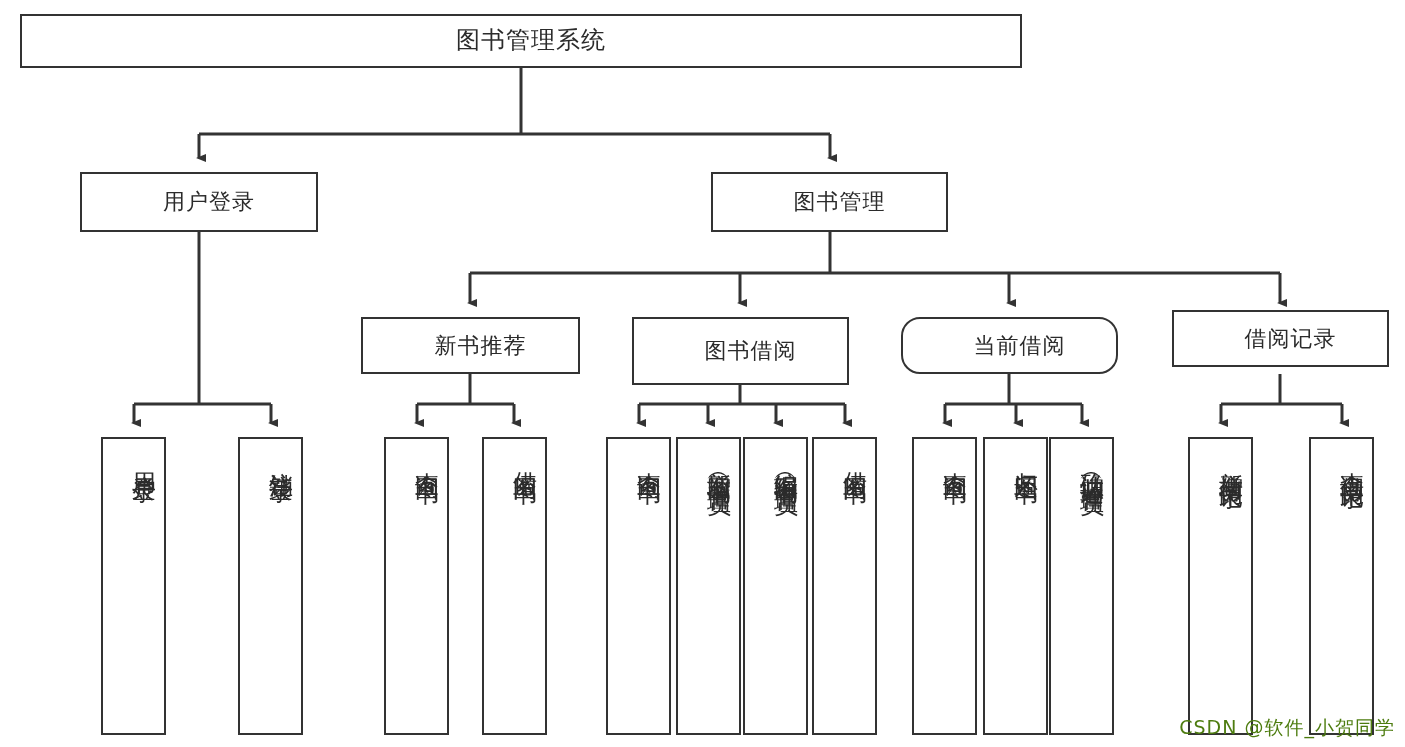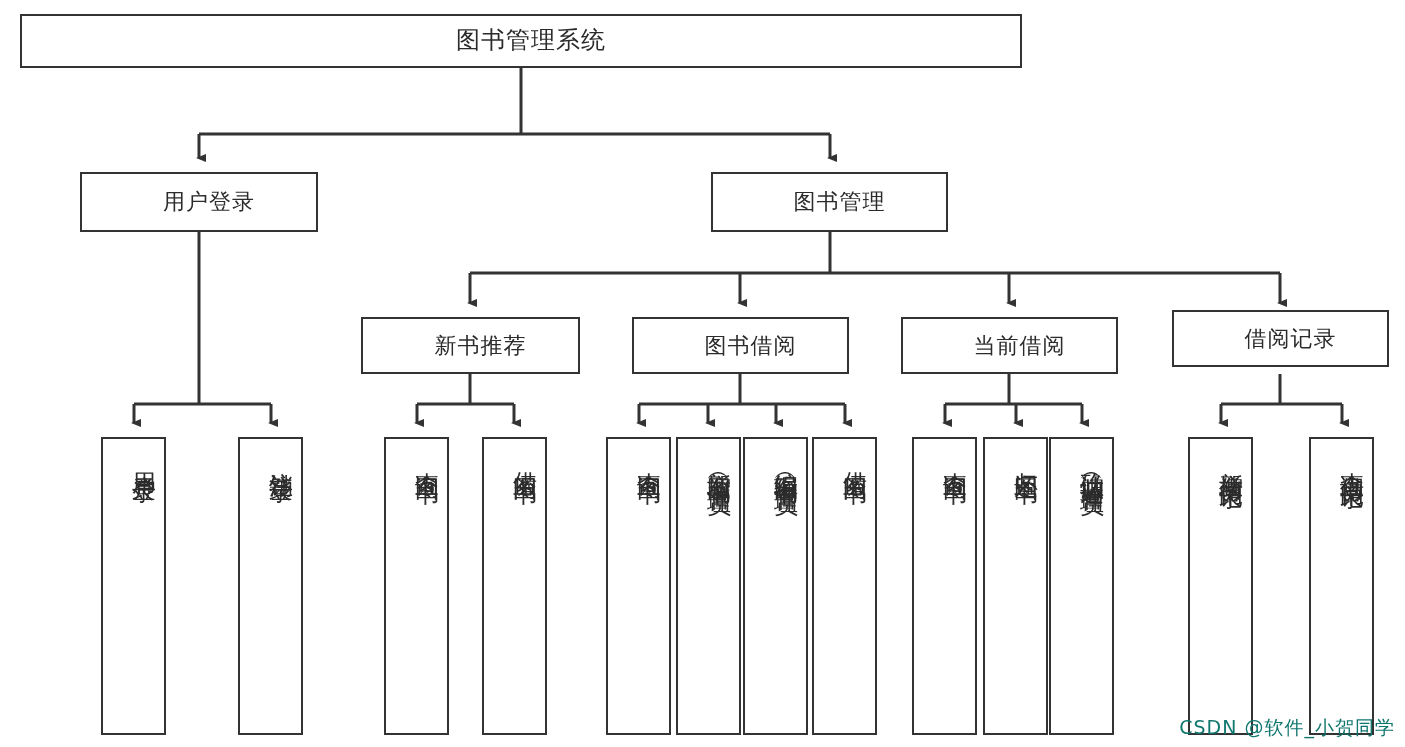--- a/index.html
+++ b/index.html
@@ -40,21 +40,21 @@
     letter-spacing:3px;
     line-height:1.05;
     white-space:normal;
   }
   .node.root .lbl{font-size:24px;}
   #watermark{
     position:absolute;
     right:10px;
     bottom:6px;
     font-size:19px;
-    color:#0f766e;
+    color:#4d7c0f;
     letter-spacing:1px;
     white-space:nowrap;
     pointer-events:none;
   }
 </style>
 </head>
 <body>
 
 <div id="stage">
 
@@ -115,24 +115,24 @@
   <div class="node" style="left:80px;top:172px;width:238px;height:60px;">
     <span class="lbl">用户登录</span>
   </div>
   <div class="node" style="left:711px;top:172px;width:237px;height:60px;font-family:Liberation Serif, serif;">
     <span class="lbl">图书管理</span>
   </div>
 
   <div class="node" style="left:361px;top:317px;width:219px;height:57px;">
     <span class="lbl">新书推荐</span>
   </div>
-  <div class="node" style="left:632px;top:317px;width:217px;height:57px;">
+  <div class="node" style="left:632px;top:317px;width:217px;height:68px;">
     <span class="lbl">图书借阅</span>
   </div>
-  <div class="node" style="left:901px;top:317px;width:217px;height:57px;">
+  <div class="node" style="left:901px;top:317px;width:217px;height:57px;border-radius:19px;">
     <span class="lbl">当前借阅</span>
   </div>
   <div class="node" style="left:1172px;top:310px;width:217px;height:57px;">
     <span class="lbl">借阅记录</span>
   </div>
 
   <div class="node vert" style="left:101px;top:437px;width:65px;height:298px;">
     <span class="lbl">用户登录</span>
   </div>
   <div class="node vert" style="left:238px;top:437px;width:65px;height:298px;">

